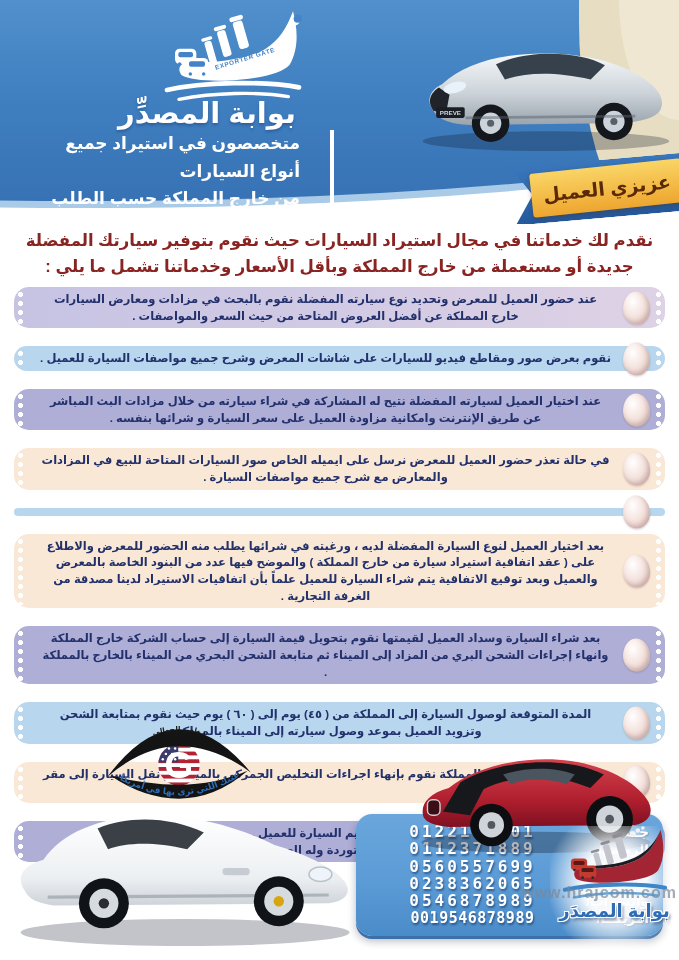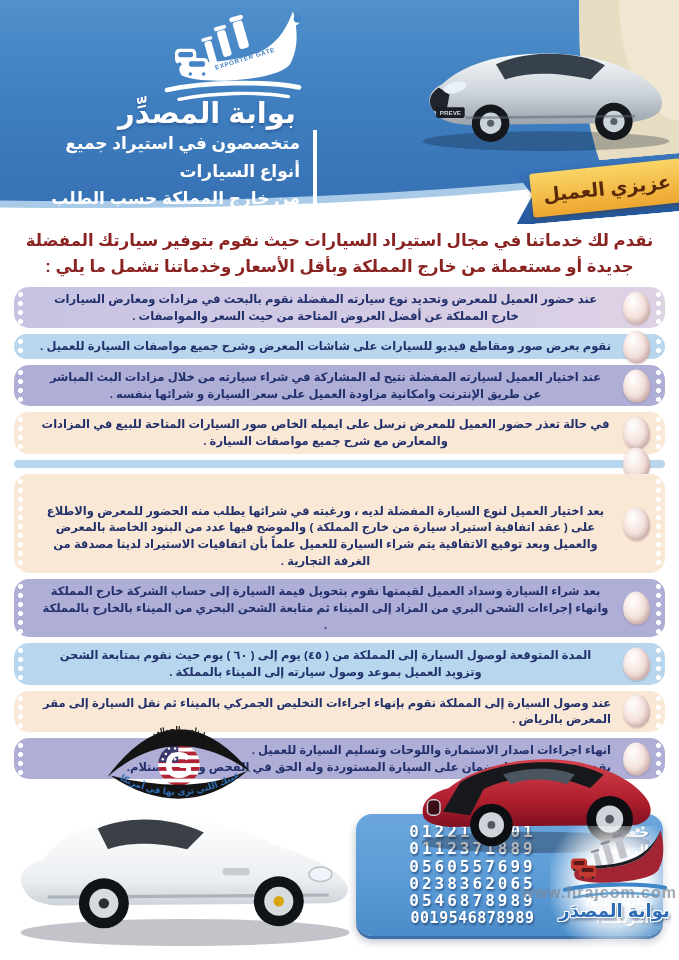--- a/index.html
+++ b/index.html
@@ -9,37 +9,37 @@
   .header{position:absolute;top:0;left:0;width:679px;height:224px;overflow:hidden;
           background:linear-gradient(180deg,#5190cc 0%,#3f7fc0 45%,#356fb2 100%);}
   .beige-blob{position:absolute;top:0;right:0;width:100px;height:252px;background:#e7ddc2;
               border-bottom-left-radius:100px 230px;box-shadow:-30px 0 0 0 rgba(231,221,194,0) ;}
   .beige-blob2{position:absolute;top:0;right:0;width:60px;height:120px;background:#efe7d2;border-bottom-left-radius:60px 120px;}
   .header-wave{position:absolute;bottom:0;left:0;width:679px;height:60px;}
   .ship-logo{position:absolute;top:6px;left:122px;width:222px;height:100px;}
   .brand-name{position:absolute;top:96px;left:118px;width:230px;text-align:left;color:#fff;
               font-size:29px;font-weight:bold;direction:rtl;text-shadow:0 2px 3px rgba(20,40,90,.35);}
   .tagline{position:absolute;top:130px;left:28px;width:272px;direction:rtl;text-align:right;
-           padding-right:13px;border-right:4px solid #fff;color:#fff;font-size:17px;font-weight:bold;line-height:1.62;}
+           padding-right:30px;border-right:4px solid #fff;color:#fff;font-size:17px;font-weight:bold;line-height:1.62;}
   .sedan{position:absolute;top:16px;left:412px;width:268px;height:152px;}
   .banner{position:absolute;top:146px;right:0;width:170px;height:80px;}
   .banner-flag{position:absolute;top:14px;right:-10px;width:176px;height:58px;
                background:linear-gradient(180deg,#3a76bb,#24589c);
                clip-path:polygon(0% 0%,100% 0%,100% 100%,0% 100%,11% 50%);
                transform:rotate(-5deg);box-shadow:0 3px 5px rgba(0,0,40,.35);}
   .banner-ribbon{position:absolute;top:20px;right:-4px;width:152px;height:44px;border-radius:3px;
                  background:linear-gradient(180deg,#f9d566 0%,#f3b945 60%,#eda62f 100%);
                  transform:rotate(-6deg);display:flex;align-items:center;justify-content:center;
                  box-shadow:0 2px 4px rgba(80,40,0,.35);}
   .banner-ribbon span{color:#5a2a08;font-size:19px;font-weight:bold;direction:rtl;}
   
   .intro{position:absolute;top:227px;left:25px;right:25px;direction:rtl;text-align:center;
          color:var(--intro-maroon,#8a2422);font-size:16.5px;font-weight:bold;line-height:1.6;}
   
-  .services{position:absolute;top:287px;left:14px;right:14px;display:flex;flex-direction:column;gap:6px;}
+  .services{position:absolute;top:287px;left:14px;right:14px;display:flex;flex-direction:column;gap:18px;}
   .service-bar{position:relative;border-radius:15px;padding:4px 54px 4px 26px;direction:rtl;}
   .service-bar::before,.service-bar::after{content:"";position:absolute;top:3px;bottom:3px;width:7px;
      background:radial-gradient(circle 2.4px at 3.5px 4.5px,#ffffff 2.3px,rgba(255,255,255,0) 2.6px);
      background-size:7px 9px;background-repeat:repeat-y;}
   .service-bar::before{left:3px;}
   .service-bar::after{right:3px;}
   .c-blue{background:var(--bar-blue,#b8d7ee);}
   .c-peach{background:var(--bar-peach,#fae8d6);}
   .c-purple{background:var(--bar-purple,#aeaed6);}
   .c-lavender{background:linear-gradient(90deg,var(--bar-lavender,#c6c3e3),#ded2e5);}
@@ -176,21 +176,21 @@
       </div>
       <div class="service-bar c-peach">
         <span class="egg"></span>
         <div class="service-text" style="text-align: center;">في حالة تعذر حضور العميل للمعرض نرسل على ايميله الخاص صور السيارات المتاحة للبيع في المزادات والمعارض مع شرح جميع مواصفات السيارة .</div>
       </div>
       <div class="service-bar c-blue">
         <span class="egg"></span>
       </div>
       <div class="service-bar c-peach">
         <span class="egg"></span>
-        <div class="service-text" style="text-align: center; margin-top: 25px;">بعد اختيار العميل لنوع السيارة المفضلة لديه ، ورغبته في شرائها يطلب منه الحضور للمعرض والاطلاع على ( عقد اتفاقية استيراد سيارة من خارج المملكة ) والموضح فيها عدد من البنود الخاصة بالمعرض والعميل وبعد توقيع الاتفاقية يتم شراء السيارة للعميل علماً بأن اتفاقيات الاستيراد لدينا مصدقة من الغرفة التجارية .</div>
+        <div class="service-text" style="text-align: center;">بعد اختيار العميل لنوع السيارة المفضلة لديه ، ورغبته في شرائها يطلب منه الحضور للمعرض والاطلاع على ( عقد اتفاقية استيراد سيارة من خارج المملكة ) والموضح فيها عدد من البنود الخاصة بالمعرض والعميل وبعد توقيع الاتفاقية يتم شراء السيارة للعميل علماً بأن اتفاقيات الاستيراد لدينا مصدقة من الغرفة التجارية .</div>
       </div>
       <div class="service-bar c-purple">
         <span class="egg"></span>
         <div class="service-text" style="text-align: center;">بعد شراء السيارة وسداد العميل لقيمتها نقوم بتحويل قيمة السيارة إلى حساب الشركة خارج المملكة وانهاء إجراءات الشحن البري من المزاد إلى الميناء ثم متابعة الشحن البحري من الميناء بالخارج بالمملكة .</div>
       </div>
       <div class="service-bar c-blue">
         <span class="egg"></span>
         <div class="service-text" style="text-align: center;">المدة المتوقعة لوصول السيارة إلى المملكة من ( ٤٥) يوم إلى ( ٦٠ ) يوم حيث نقوم بمتابعة الشحن وتزويد العميل بموعد وصول سيارته إلى الميناء بالمملكة .</div>
       </div>
       <div class="service-bar c-peach">

